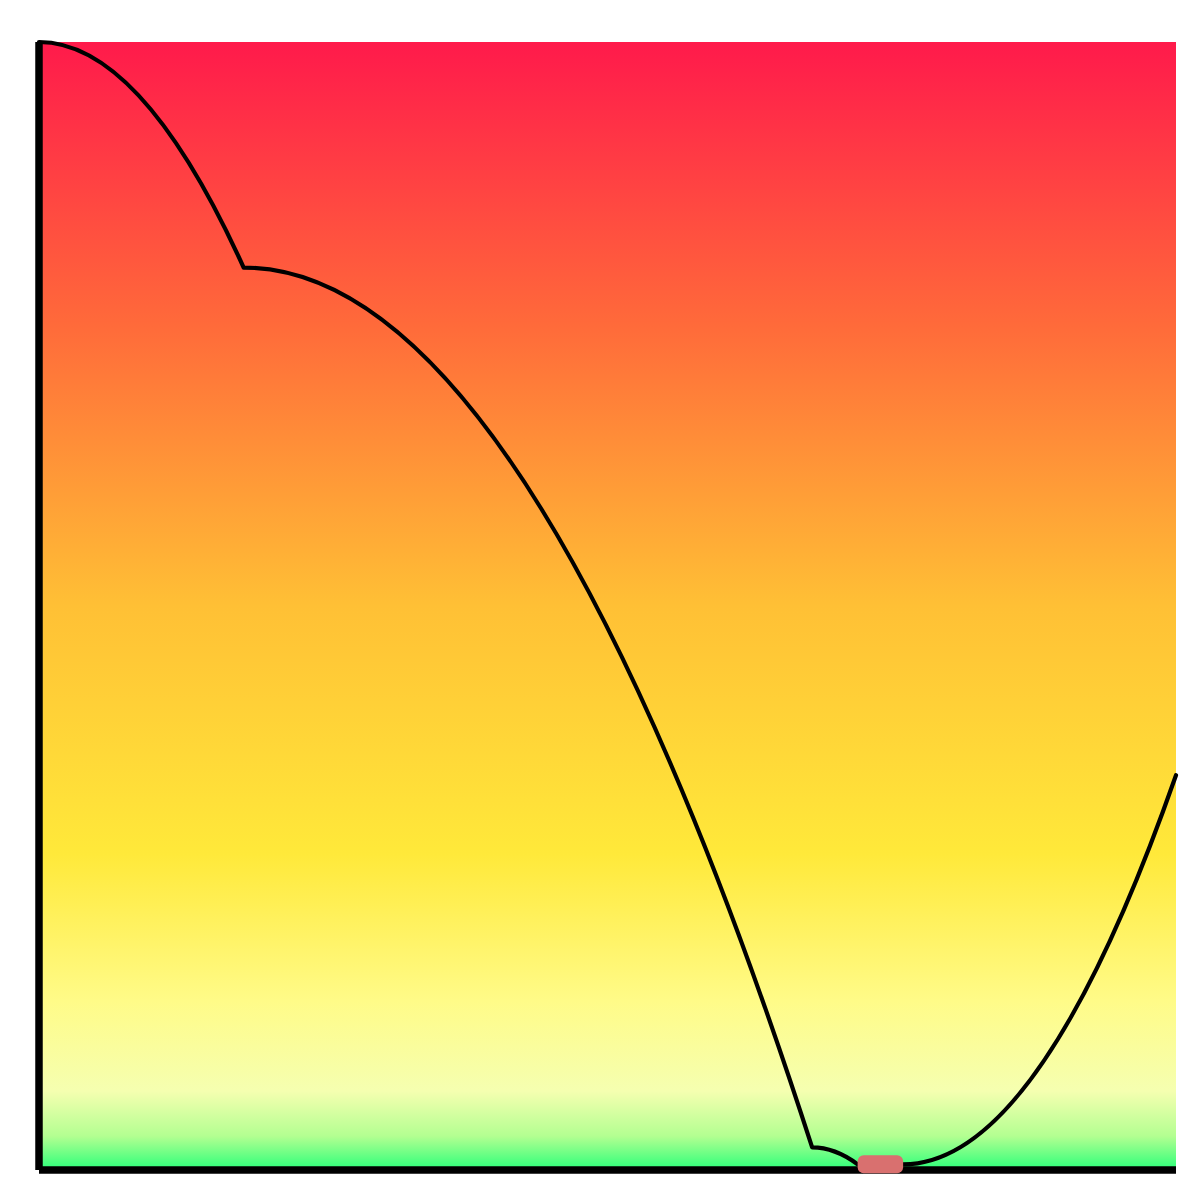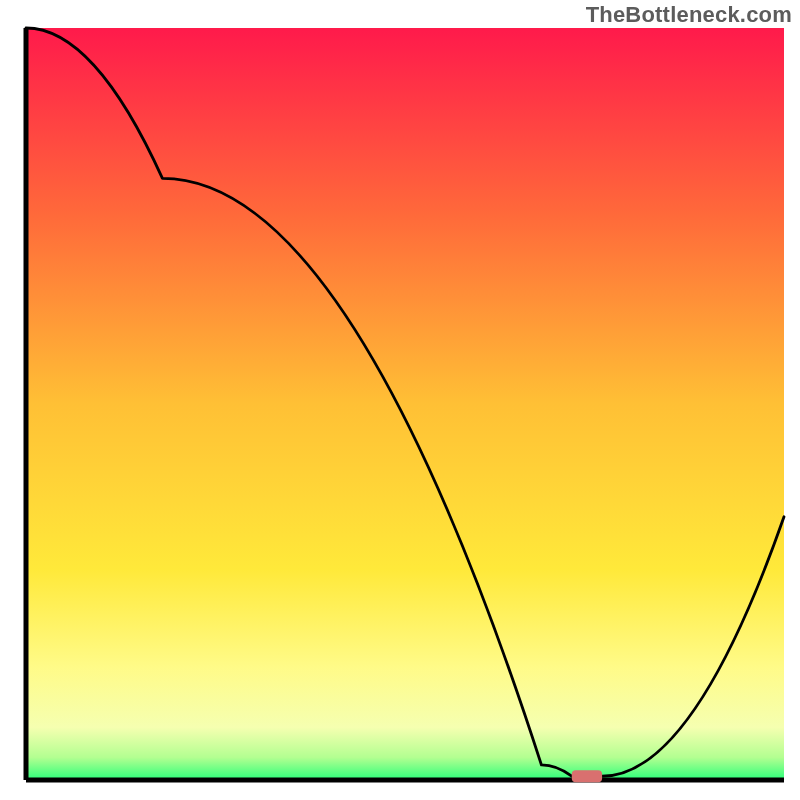--- a/index.html
+++ b/index.html
@@ -25,21 +25,20 @@
     letter-spacing: 0.2px;
   }
   svg {
     display: block;
   }
 </style>
 </head>
 <body>
 
 <div class="wrapper">
-  <div class="watermark">TheBottleneck.com</div>
   <svg id="chart-svg" width="800" height="800" viewBox="0 0 800 800">
     <defs>
       <linearGradient id="bg-grad" x1="0" y1="0" x2="0" y2="1">
           <stop offset="0%" stop-color="#ff1a4b"></stop>
           <stop offset="25%" stop-color="#ff6a3a"></stop>
           <stop offset="50%" stop-color="#ffc035"></stop>
           <stop offset="72%" stop-color="#ffe93a"></stop>
           <stop offset="85%" stop-color="#fffb88"></stop>
           <stop offset="93%" stop-color="#f5ffb0"></stop>
           <stop offset="97%" stop-color="#b3ff91"></stop>

